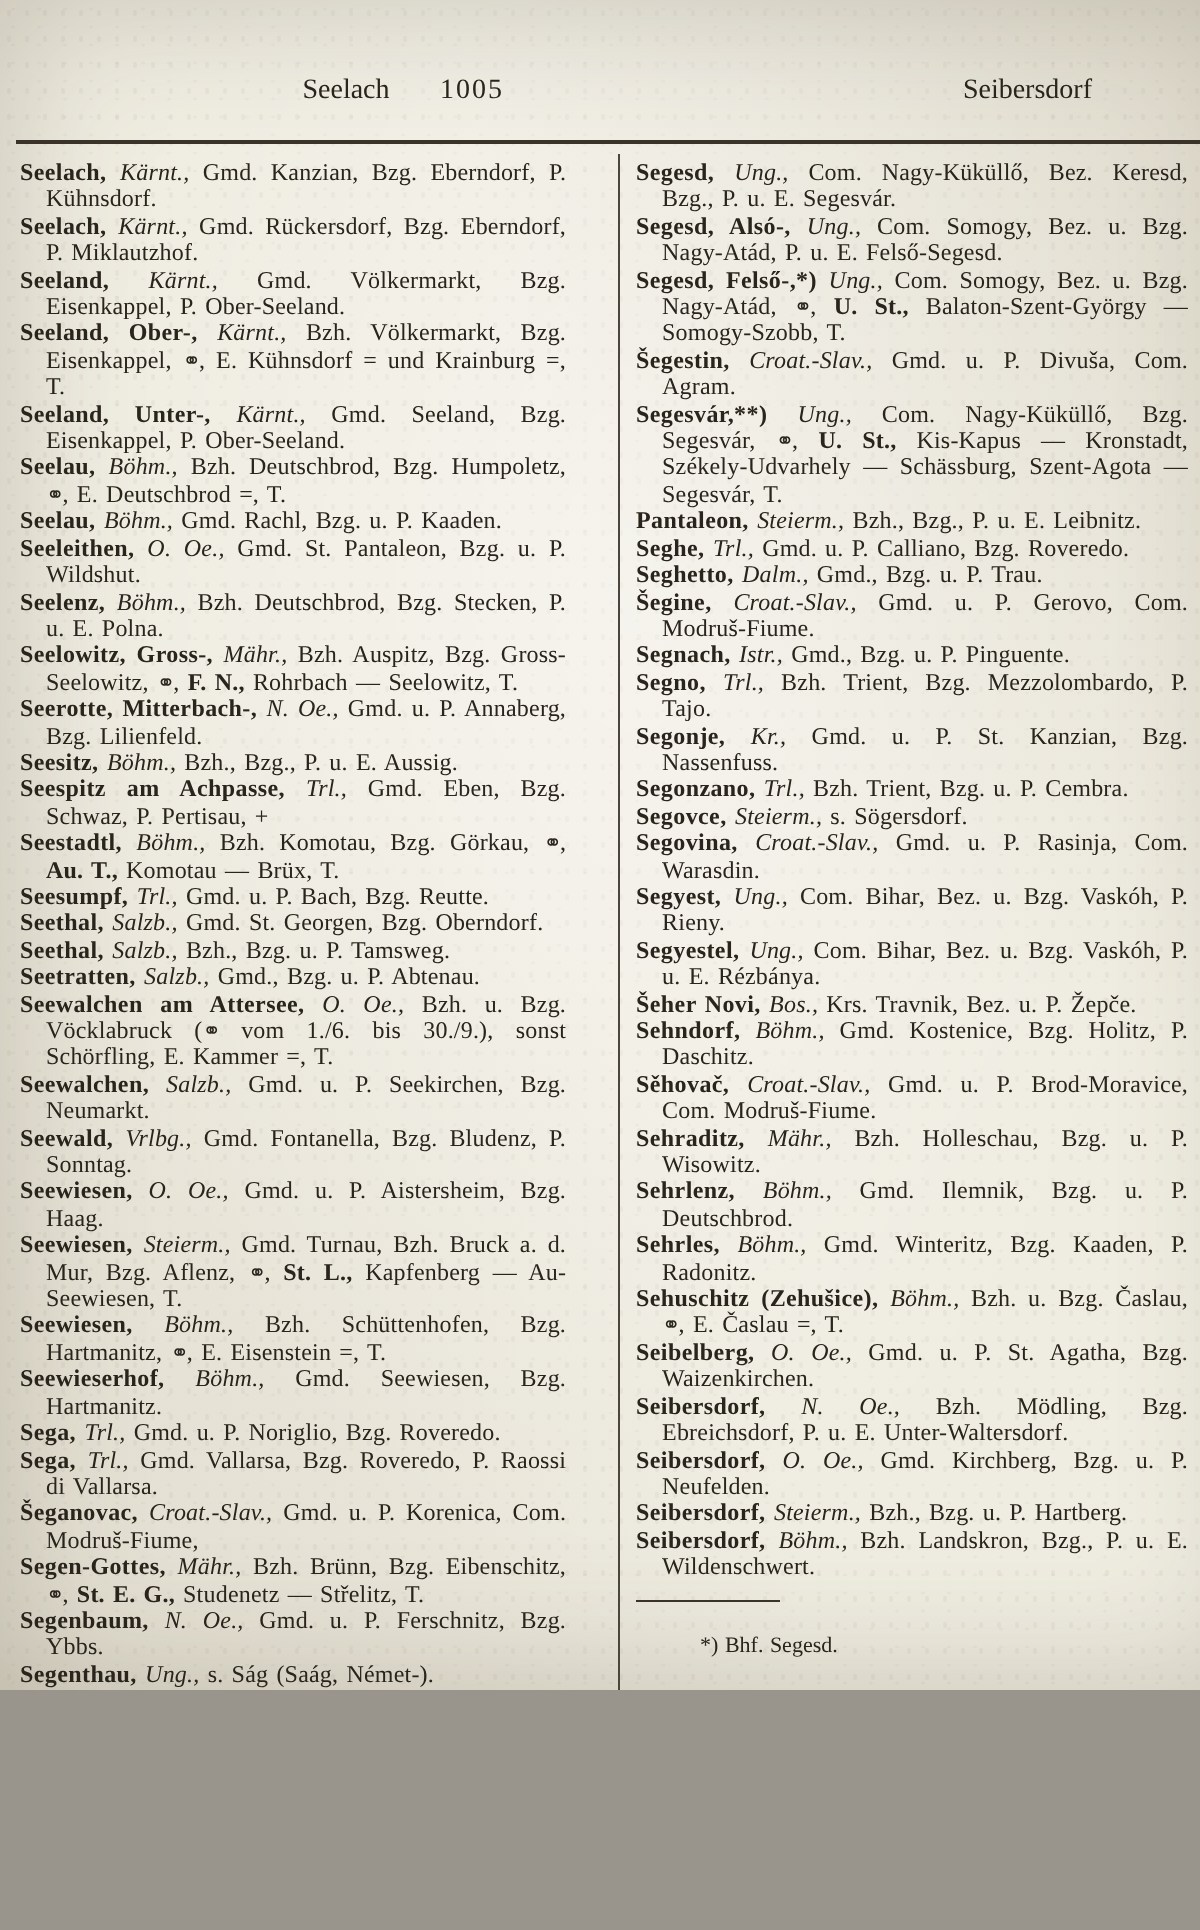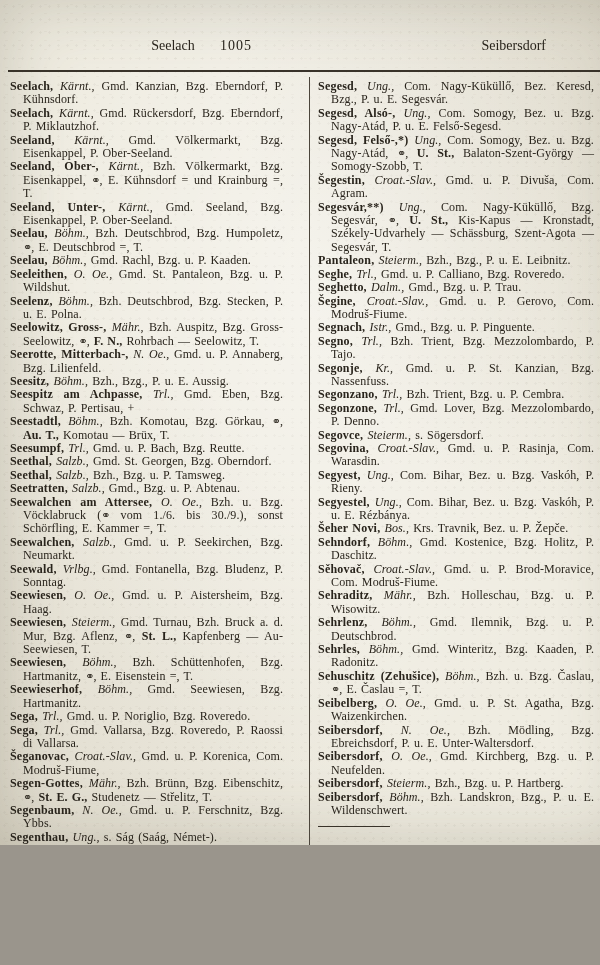--- a/index.html
+++ b/index.html
@@ -112,21 +112,20 @@
         <p class="entry"><span class="head">Šegestin, </span><span class="region">Croat.-Slav., </span>Gmd. u. P. Divuša, Com. Agram.</p>
         <p class="entry"><span class="head">Segesvár,**) </span><span class="region">Ung., </span>Com. Nagy-Küküllő, Bzg. Segesvár, <span class="posthorn">⚭</span>, <span class="inline-bold">U. St.,</span> Kis-Kapus — Kronstadt, Székely-Udvarhely — Schässburg, Szent-Agota — Segesvár, T.</p>
         <p class="entry"><span class="head">Pantaleon, </span><span class="region">Steierm., </span>Bzh., Bzg., P. u. E. Leibnitz.</p>
         <p class="entry"><span class="head">Seghe, </span><span class="region">Trl., </span>Gmd. u. P. Calliano, Bzg. Roveredo.</p>
         <p class="entry"><span class="head">Seghetto, </span><span class="region">Dalm., </span>Gmd., Bzg. u. P. Trau.</p>
         <p class="entry"><span class="head">Šegine, </span><span class="region">Croat.-Slav., </span>Gmd. u. P. Gerovo, Com. Modruš-Fiume.</p>
         <p class="entry"><span class="head">Segnach, </span><span class="region">Istr., </span>Gmd., Bzg. u. P. Pinguente.</p>
         <p class="entry"><span class="head">Segno, </span><span class="region">Trl., </span>Bzh. Trient, Bzg. Mezzolombardo, P. Tajo.</p>
         <p class="entry"><span class="head">Segonje, </span><span class="region">Kr., </span>Gmd. u. P. St. Kanzian, Bzg. Nassenfuss.</p>
         <p class="entry"><span class="head">Segonzano, </span><span class="region">Trl., </span>Bzh. Trient, Bzg. u. P. Cembra.</p>
-        <p class="entry"><span class="head">Segonzone, </span><span class="region">Trl., </span>Gmd. Lover, Bzg. Mezzolombardo, P. Denno.</p>
         <p class="entry"><span class="head">Segovce, </span><span class="region">Steierm., </span>s. Sögersdorf.</p>
         <p class="entry"><span class="head">Segovina, </span><span class="region">Croat.-Slav., </span>Gmd. u. P. Rasinja, Com. Warasdin.</p>
         <p class="entry"><span class="head">Segyest, </span><span class="region">Ung., </span>Com. Bihar, Bez. u. Bzg. Vaskóh, P. Rieny.</p>
         <p class="entry"><span class="head">Segyestel, </span><span class="region">Ung., </span>Com. Bihar, Bez. u. Bzg. Vaskóh, P. u. E. Rézbánya.</p>
         <p class="entry"><span class="head">Šeher Novi, </span><span class="region">Bos., </span>Krs. Travnik, Bez. u. P. Žepče.</p>
         <p class="entry"><span class="head">Sehndorf, </span><span class="region">Böhm., </span>Gmd. Kostenice, Bzg. Holitz, P. Daschitz.</p>
         <p class="entry"><span class="head">Sěhovač, </span><span class="region">Croat.-Slav., </span>Gmd. u. P. Brod-Moravice, Com. Modruš-Fiume.</p>
         <p class="entry"><span class="head">Sehraditz, </span><span class="region">Mähr., </span>Bzh. Holleschau, Bzg. u. P. Wisowitz.</p>
         <p class="entry"><span class="head">Sehrlenz, </span><span class="region">Böhm., </span>Gmd. Ilemnik, Bzg. u. P. Deutschbrod.</p>
         <p class="entry"><span class="head">Sehrles, </span><span class="region">Böhm., </span>Gmd. Winteritz, Bzg. Kaaden, P. Radonitz.</p>

